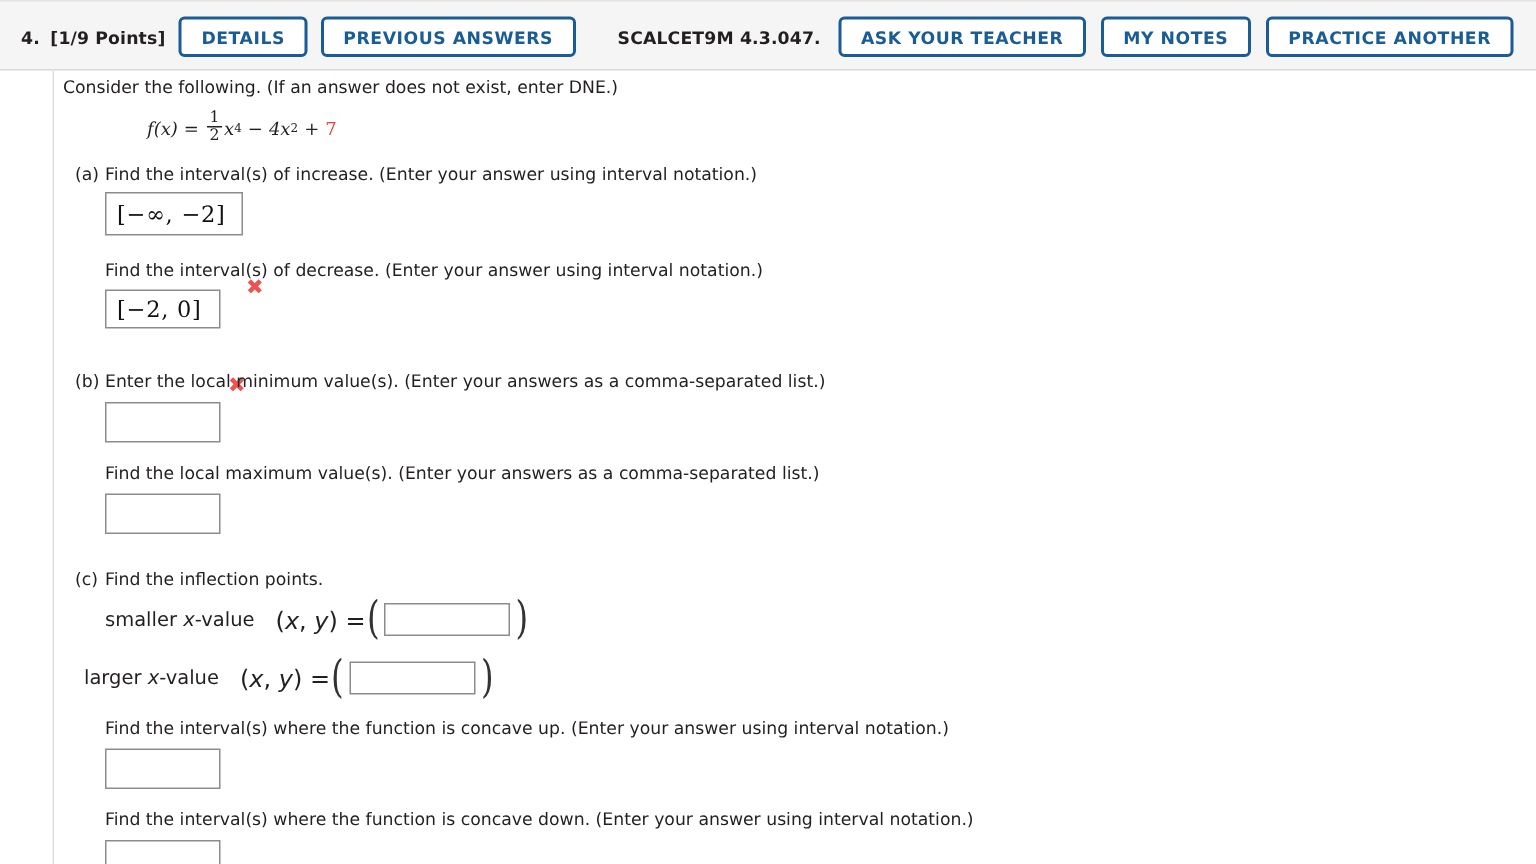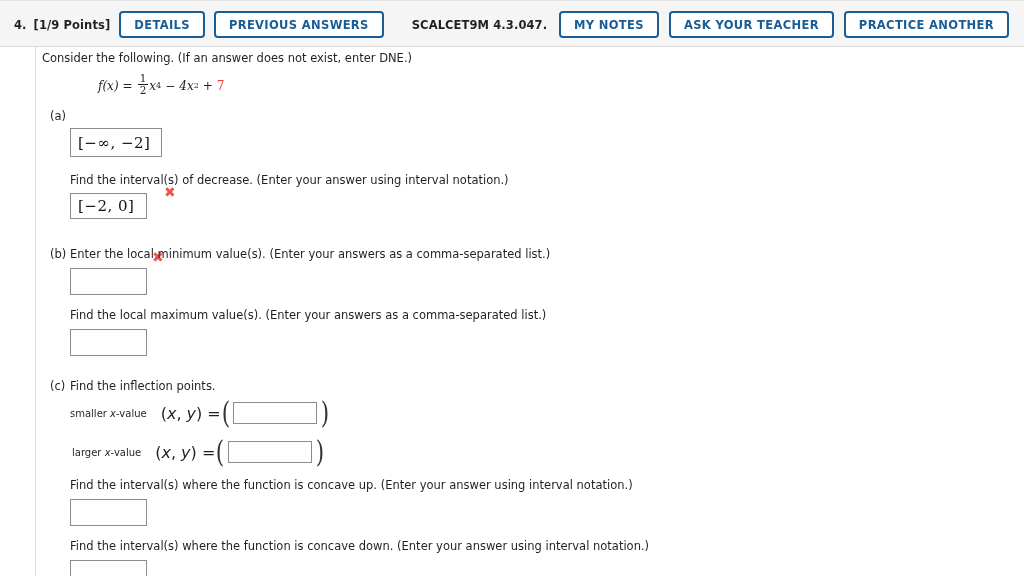--- a/index.html
+++ b/index.html
@@ -202,21 +202,21 @@
   }
 
   
   .coord-row {
     position: absolute;
     display: flex;
     align-items: center;
     white-space: nowrap;
   }
   .coord-label {
-    font-size: 10px;
+    font-size: 13px;
     color: #231f20;
   }
   .coord-label .ital { font-style: italic; }
   .xy-eq {
     font-size: 16px;
     color: #231f20;
     margin-left: 14px;
   }
   .xy-eq .ital { font-style: italic; }
   .paren {
@@ -247,22 +247,22 @@
 
     <div class="hdr-left">
       <span class="q-number">4.</span>
       <span class="q-points">[1/9 Points]</span>
       <button class="btn">DETAILS</button>
       <button class="btn">PREVIOUS ANSWERS</button>
       <span class="assignment-code">SCALCET9M 4.3.047.</span>
     </div>
 
     <div class="hdr-right">
+      <button class="btn">ASK YOUR TEACHER</button>
       <button class="btn">MY NOTES</button>
-      <button class="btn">ASK YOUR TEACHER</button>
       <button class="btn">PRACTICE ANOTHER</button>
     </div>
   </div>
 
   <div class="left-rail"></div>
 
   <div class="content">
 
     <div class="prompt">Consider the following. (If an answer does not exist, enter DNE.)</div>
 
@@ -277,20 +277,21 @@
       <span class="eq-italic">x</span>
         <sup class="exp">4</sup>
       <span style="margin:0 4px;">−</span>
       <span class="eq-italic">4x</span>
         <sup class="exp">2</sup>
       <span style="margin:0 4px;">+</span>
       <span class="red-term">7</span>
     </div>
 
     <div class="part-label" style="left:50px; top:62px;">(a)</div>
+    <div class="qtext" style="left:70px; top:62px;">Find the interval(s) of increase. (Enter your answer using interval notation.)</div>
 
     <div class="ansbox" style="left:70px; top:81px; width:92px; height:29px;">
       <span class="interval-txt">[−∞, −2]</span>
     </div>
     <div class="xmark" style="left:164px; top:138px;">✖</div>
 
     <div class="qtext" style="left:70px; top:126px;">Find the interval(s) of decrease. (Enter your answer using interval notation.)</div>
 
     <div class="ansbox" style="left:70px; top:146px; width:77px; height:26px;">
       <span class="interval-txt">[−2, 0]</span>
@@ -314,21 +315,21 @@
     <div class="qtext" style="left:70px; top:332px;">Find the inflection points.</div>
 
     <div class="coord-row" style="left:70px; top:355px;">
       <span class="coord-label"><span>smaller </span><span class="ital">x</span><span>-value</span></span>
       <span class="xy-eq"><span>(</span><span class="ital">x</span><span>, </span><span class="ital">y</span><span>) =</span></span>
       <span class="paren">(</span>
       <span class="coord-input"></span>
       <span class="paren">)</span>
     </div>
 
-    <div class="coord-row" style="left:72px; top:394px;">
+    <div class="coord-row" style="left:56px; top:394px;">
       <span class="coord-label"><span>larger </span><span class="ital">x</span><span>-value</span></span>
       <span class="xy-eq"><span>(</span><span class="ital">x</span><span>, </span><span class="ital">y</span><span>) =</span></span>
       <span class="paren">(</span>
       <span class="coord-input"></span>
       <span class="paren">)</span>
     </div>
 
     <div class="qtext" style="left:70px; top:431px;">Find the interval(s) where the function is concave up. (Enter your answer using interval notation.)</div>
     <div class="ansbox empty" style="left:70px; top:452px; width:77px; height:27px;">
       <span class="interval-txt"></span>

